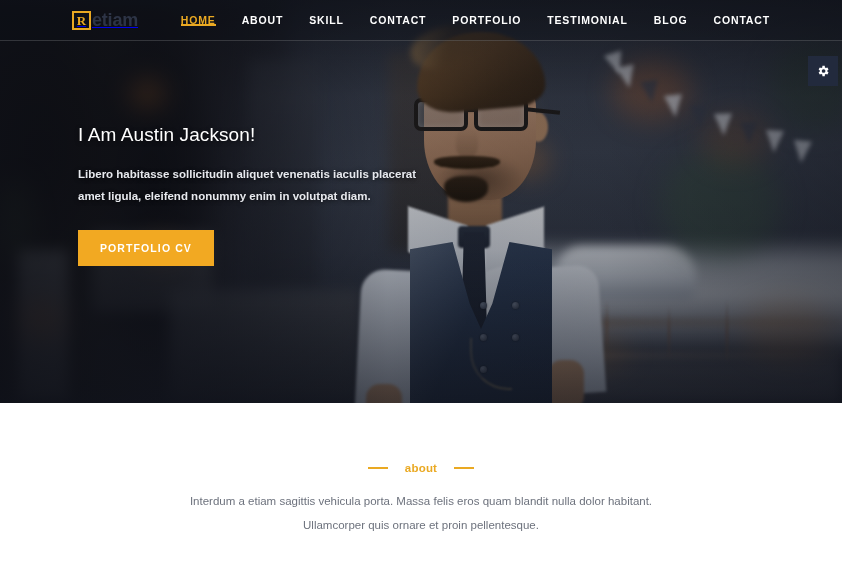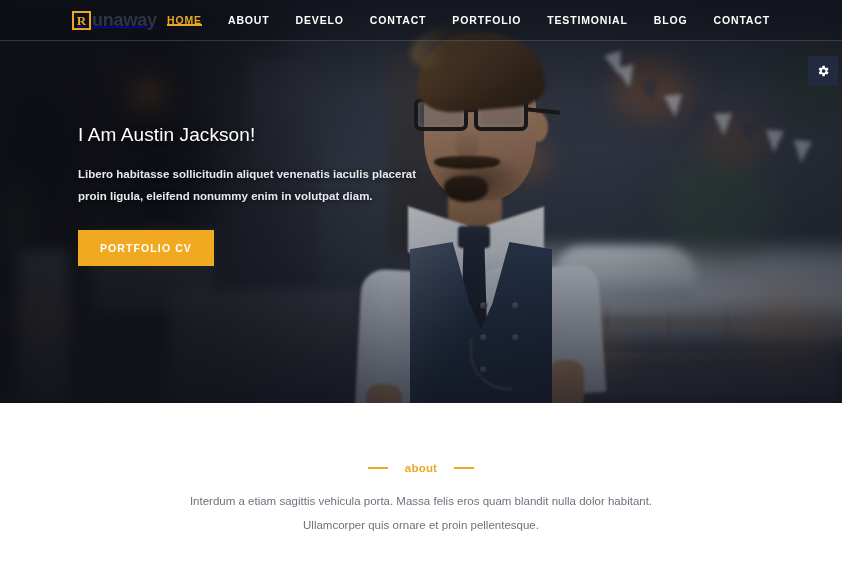--- a/index.html
+++ b/index.html
@@ -430,40 +430,40 @@
         <div class="temple"></div>
       </div>
       <div class="sbj hair"></div>
       <div class="sbj hair-wisp"></div>
     </div>
 
     <div class="hero-tint"></div>
 
     <div class="hero-content">
       <div class="hero-greet">I Am Austin Jackson!</div>
-      <p class="hero-desc">Libero habitasse sollicitudin aliquet venenatis iaculis placerat proin ligula, eleifend nonummy enim in volutpat diam.</p>
+      <p class="hero-desc">Libero habitasse sollicitudin aliquet venenatis iaculis placerat amet ligula, eleifend nonummy enim in volutpat diam.</p>
       <button class="cv-btn">PORTFOLIO CV</button>
     </div>
   </section>
 
   <button class="gear-btn">
     <svg width="14" height="14" viewBox="0 0 24 24" aria-hidden="true">
       <path fill="#ffffff" d="M19.4 13a7.8 7.8 0 0 0 0-2l2.1-1.6-2-3.5-2.5 1a7.7 7.7 0 0 0-1.7-1L15 3H11l-.3 2.9c-.6.2-1.2.6-1.7 1l-2.5-1-2 3.5L6.6 11a7.8 7.8 0 0 0 0 2l-2.1 1.6 2 3.5 2.5-1c.5.4 1.1.8 1.7 1L11 21h4l.3-2.9c.6-.2 1.2-.6 1.7-1l2.5 1 2-3.5L19.4 13zM13 15.2A3.2 3.2 0 1 1 13 8.8a3.2 3.2 0 0 1 0 6.4z"></path>
     </svg>
   </button>
 
   <header class="header">
     <a class="logo" href="#">
       <span class="logo-mark">R</span>
-      <span class="logo-text">unaway</span>
+      <span class="logo-text">etiam</span>
     </a>
     <nav class="nav">
       <a class="nav-item active" href="#">HOME</a>
       <a class="nav-item" href="#">ABOUT</a>
-      <a class="nav-item" href="#">DEVELO</a>
+      <a class="nav-item" href="#">SKILL</a>
       <a class="nav-item" href="#">CONTACT</a>
       <a class="nav-item" href="#">PORTFOLIO</a>
       <a class="nav-item" href="#">TESTIMONIAL</a>
       <a class="nav-item" href="#">BLOG</a>
       <a class="nav-item" href="#">CONTACT</a>
     </nav>
   </header>
 
   <section class="about">
     <div class="about-eyebrow">

